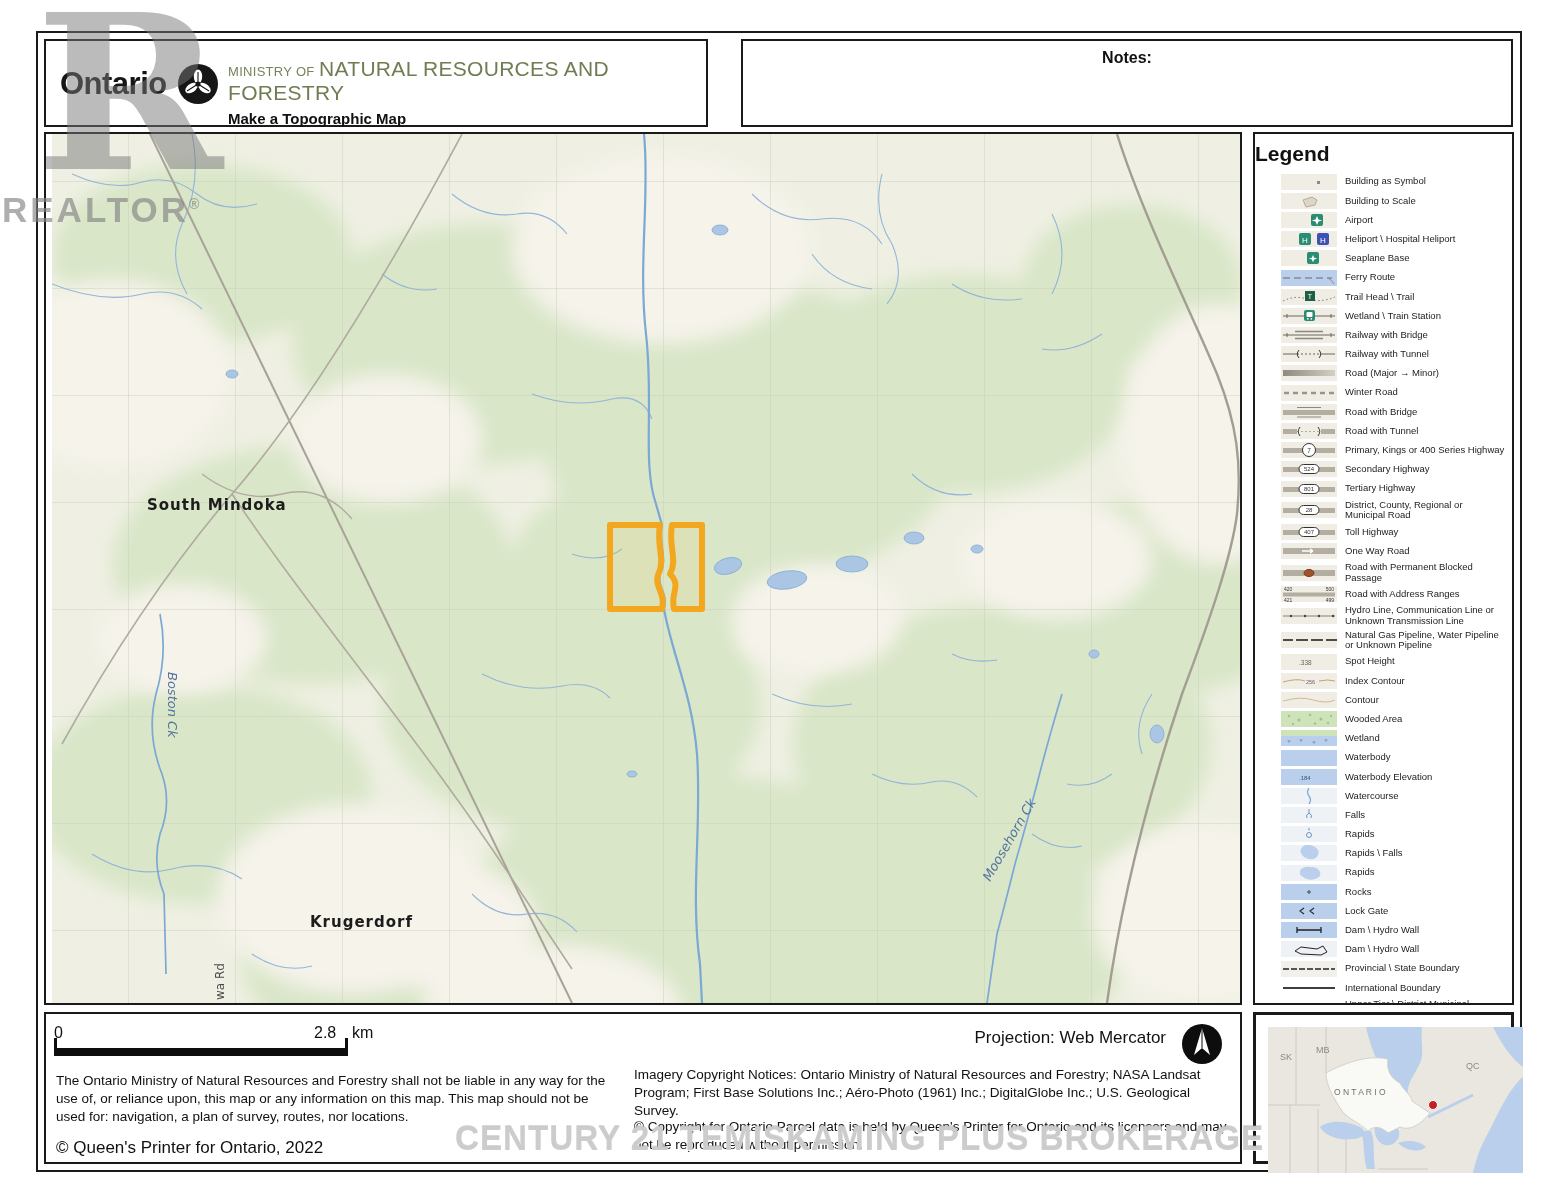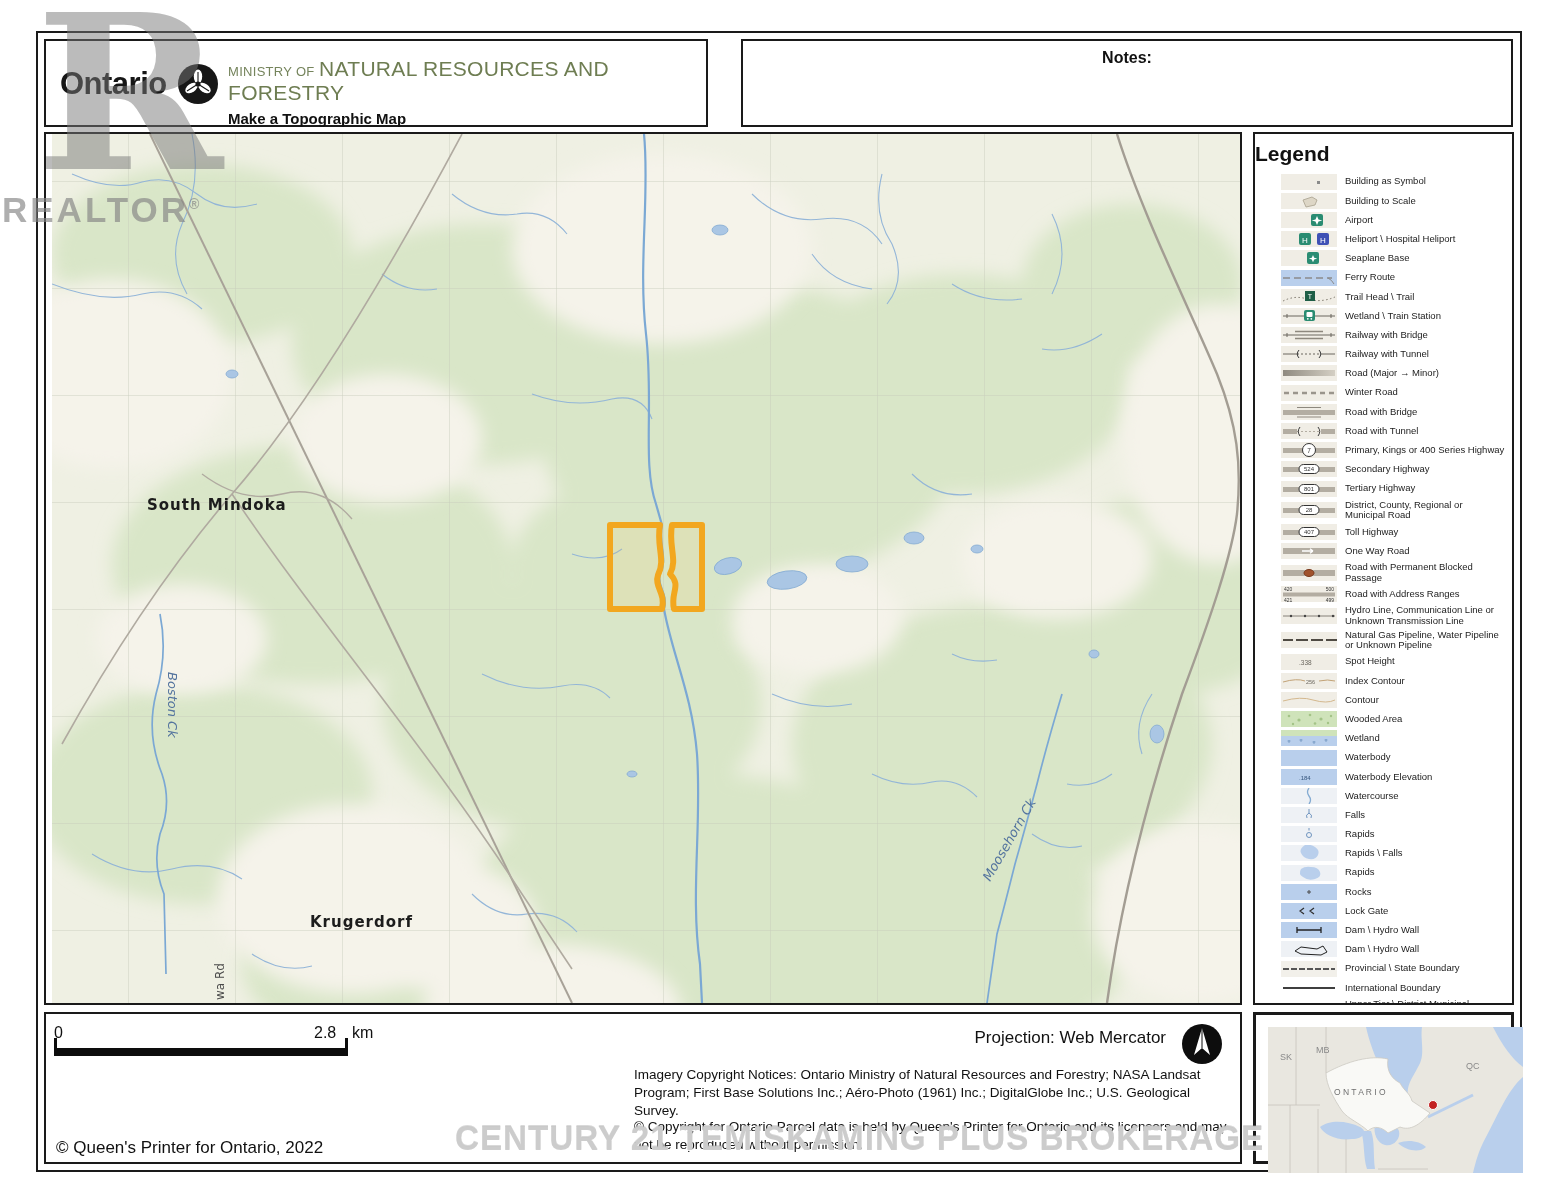--- a/index.html
+++ b/index.html
@@ -653,20 +653,21 @@
         </div>
     </div>
 
     <div class="box ftr-main">
       <span class="scale-zero">0</span>
       <span class="scale-dist">2.8</span>
       <span class="scale-unit">km</span>
       <div class="scale-bar"></div>
       <div class="scale-tick-l"></div>
       <div class="scale-tick-r"></div>
+      <div class="disclaimer">The Ontario Ministry of Natural Resources and Forestry shall not be liable in any way for the use of, or reliance upon, this map or any information on this map.  This map should not be used for: navigation, a plan of survey, routes, nor locations.</div>
       <div class="queens">© Queen's Printer for Ontario, 2022</div>
       <div class="projection">Projection: Web Mercator</div>
       <svg class="north" viewBox="0 0 44 44">
         <circle cx="22" cy="22" r="20" fill="#0d0d0d"></circle>
         <path d="M22 6 L30 33 L22 26 L14 33 Z" fill="#fff"></path>
         <path d="M22 6 L22 26" stroke="#0d0d0d" stroke-width="1"></path>
       </svg>
       <div class="imagery">Imagery Copyright Notices: Ontario Ministry of Natural Resources and Forestry; NASA Landsat Program; First Base Solutions Inc.; Aéro-Photo (1961) Inc.; DigitalGlobe Inc.; U.S. Geological Survey.</div>
       <div class="parcelcopy">© Copyright for Ontario Parcel data is held by Queen's Printer for Ontario and its licensors and may not be reproduced without permission.</div>
     </div>

